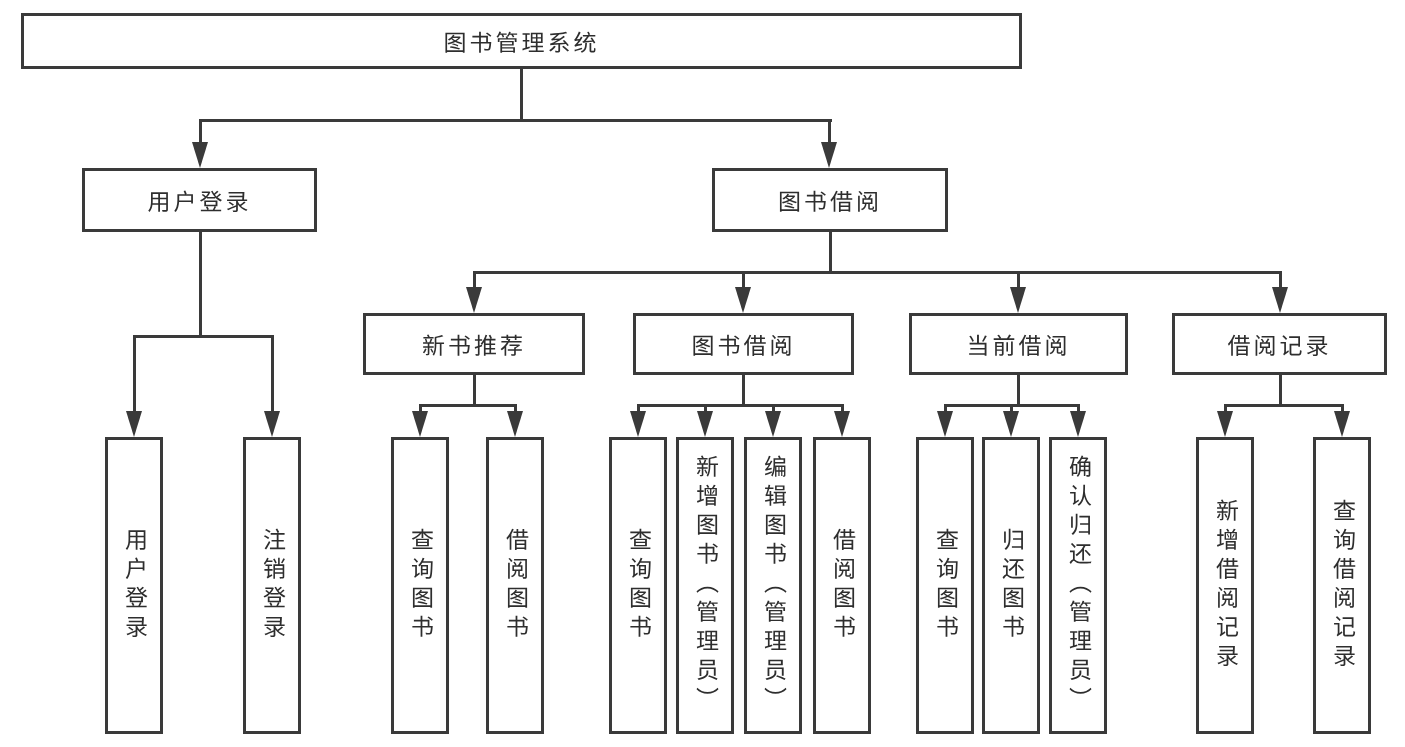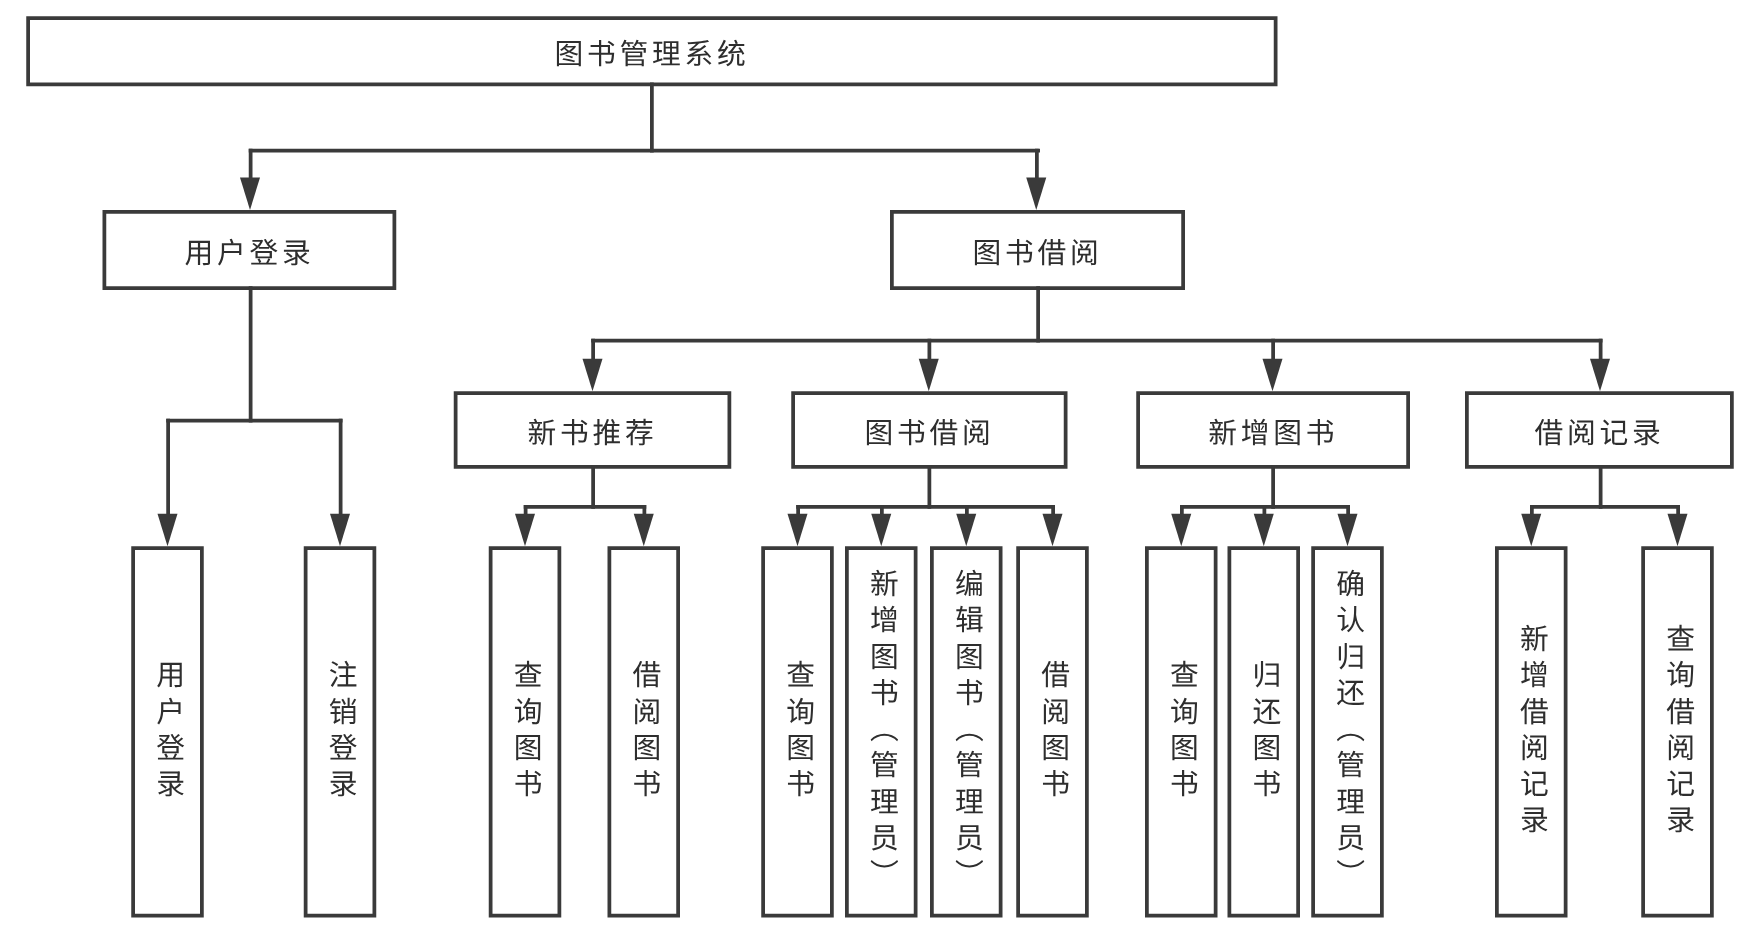--- a/index.html
+++ b/index.html
@@ -90,21 +90,21 @@
     <div class="arrow" style="left:1272px;top:287px;"></div>
   </div>
 
   <div class="node" style="left:363px;top:313px;width:222px;height:62px;">
     <span>新书推荐</span>
   </div>
   <div class="node" style="left:633px;top:313px;width:221px;height:62px;">
     <span>图书借阅</span>
   </div>
   <div class="node" style="left:909px;top:313px;width:219px;height:62px;">
-    <span>新增图书</span>
+    <span>当前借阅</span>
   </div>
   <div class="node" style="left:1172px;top:313px;width:215px;height:62px;align-items:center;">
     <span>借阅记录</span>
   </div>
 
   <div>
     <div class="vline" style="left:473px;top:372px;height:35px;"></div>
     <div class="hline" style="left:419px;top:404px;width:98px;"></div>
     <div class="vline" style="left:419px;top:404px;height:12px;"></div>
     <div class="vline" style="left:514px;top:404px;height:12px;"></div>

